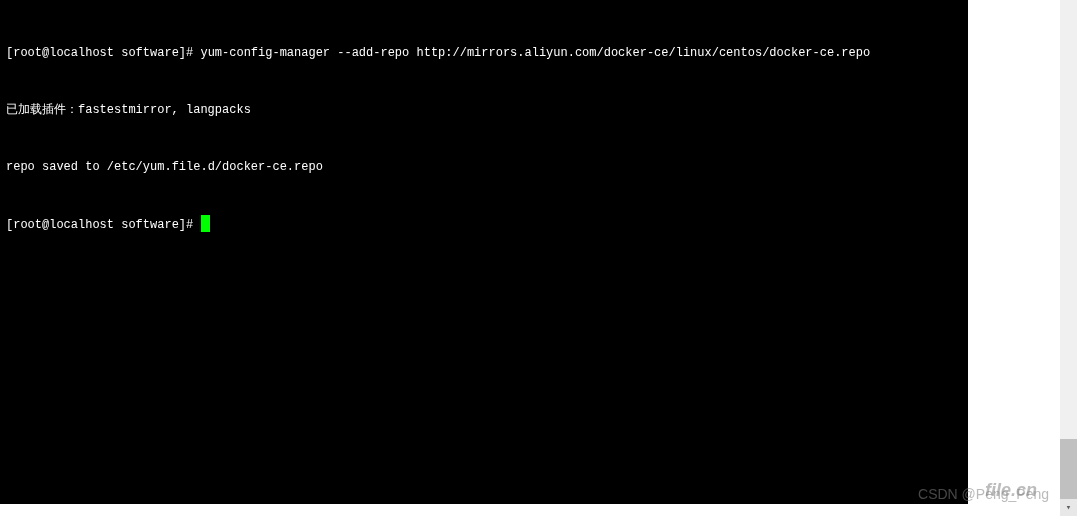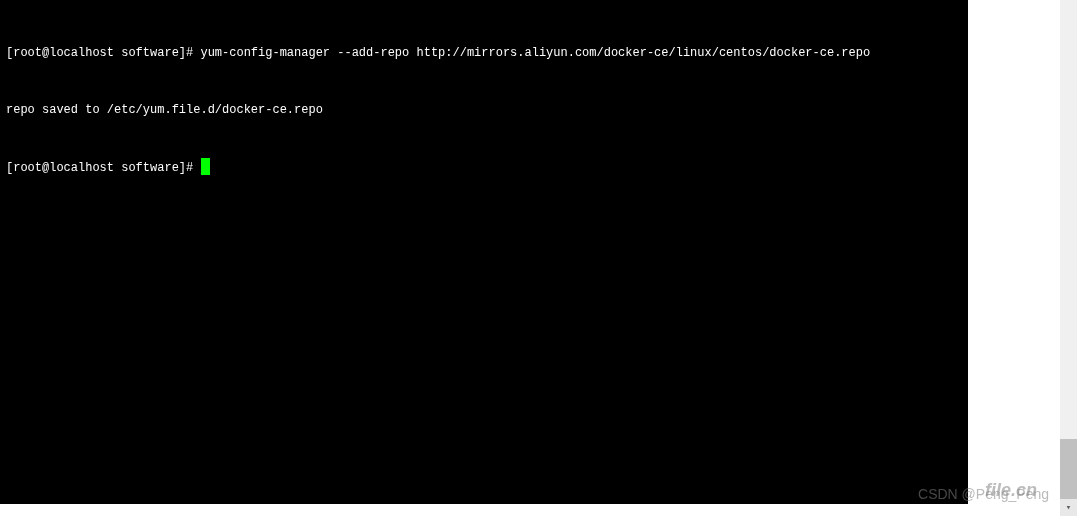--- a/index.html
+++ b/index.html
@@ -89,20 +89,21 @@
       color: rgba(130,130,130,0.55);
       font-family: Arial, sans-serif;
       font-size: 14px;
     }
   </style>
 </head>
 <body>
 
 <div class="terminal">
   <span class="line"><span class="prompt-user">[root@localhost software]# </span><span>yum-config-manager --add-repo http://mirrors.aliyun.com/docker-ce/linux/centos/docker-ce.repo</span></span>
+  <span class="line">已加载插件：fastestmirror, langpacks</span>
   <span class="line">repo saved to /etc/yum.file.d/docker-ce.repo</span>
   <span class="line"><span class="prompt-user">[root@localhost software]# </span><span class="cursor"></span></span>
 </div>
 
 <div class="scrollbar">
   <div class="scrollbar-thumb"></div>
   <div class="scrollbar-btn down">
     <span>▾</span>
   </div>
 </div>

